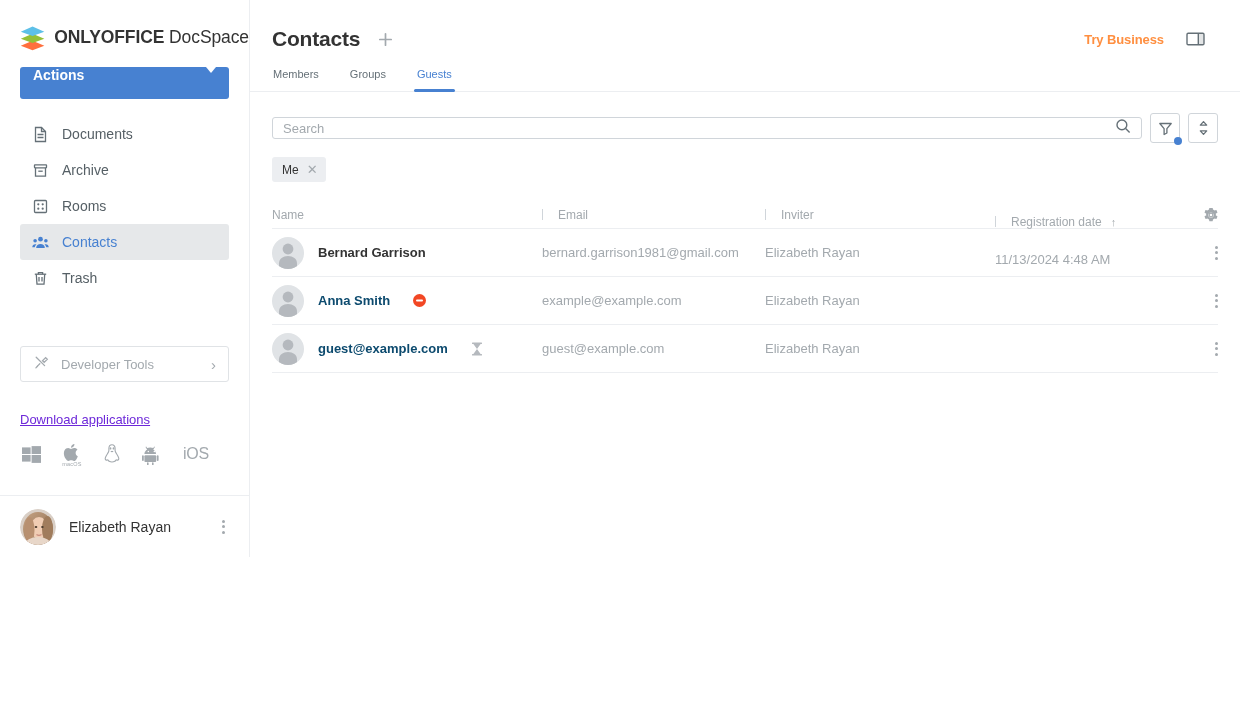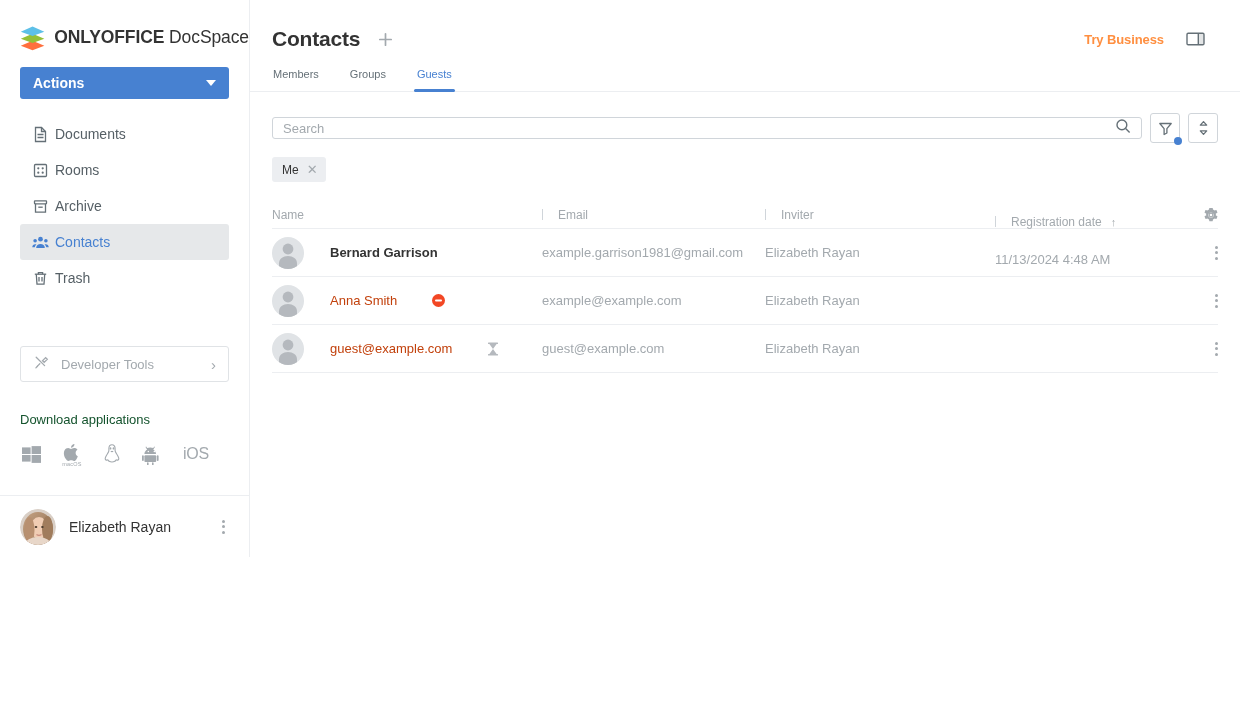--- a/index.html
+++ b/index.html
@@ -34,37 +34,37 @@
   .logo-text b { font-weight: 700; }
   .logo-text span { font-weight: 400; }
 
   .actions-btn {
     margin: 12px 20px 0 20px;
     height: 32px;
     background: #4781d1;
     border-radius: 3px;
     color: #ffffff;
     font-size: 14px; font-weight: 700;
-    display: flex; align-items: center;
+    display: flex; 
     padding: 0 13px;
     cursor: pointer;
     position: relative;
   }
   .actions-btn .caret {
     margin-left: auto;
     width: 0; height: 0;
     border-left: 5px solid transparent;
     border-right: 5px solid transparent;
     border-top: 6px solid #ffffff;
   }
 
   .nav { margin-top: 17px; padding: 0 20px; }
   .nav-item {
     display: flex; align-items: center;
-    gap: 6px;
+    gap: 13px;
     height: 36px;
     padding: 0 12px;
     border-radius: 3px;
     cursor: pointer;
     color: #555f65;
     font-size: 14px;
   }
   .nav-item.active { background: #e6e8ea; color: #4781d1; }
   .nav-item .ico { width: 17px; height: 17px; display: flex; align-items: center; justify-content: center; }
 
@@ -79,21 +79,21 @@
     gap: 11px;
     padding: 0 12px;
     cursor: pointer;
     color: #a3a9ae;
     font-size: 13px;
   }
   .dev-tools .chev { margin-left: auto; color: #a3a9ae; font-size: 15px; line-height: 1; }
 
   .download-title {
     margin: 30px 0 0 20px;
-    font-size: 13px; color: #14532d;
+    font-size: 13px; color: #6d28d9; text-decoration: underline;
   }
   .download-icons {
     margin: 12px 0 0 20px;
     display: flex; align-items: center; gap: 20px;
     height: 30px;
   }
   .dl { cursor: pointer; display: flex; align-items: flex-end; justify-content: center; }
   .dl-ios { font-size: 16px; color: #a3a9ae; font-weight: 400; letter-spacing: -0.2px; }
 
   .profile {
@@ -210,29 +210,29 @@
   .col-inviter{ width: 230px; flex: 0 0 230px; }
   .col-date   { flex: 1 1 auto; margin-top: 14px; }
   .col-gear   { width: 28px; flex: 0 0 28px; display: flex; justify-content: flex-end; }
 
   .trow {
     display: flex; align-items: center;
     height: 48px;
     border-bottom: 1px solid #eceef1;
     font-size: 13px;
   }
-  .cell-name { display: flex; align-items: center; gap: 26px; }
+  .cell-name { display: flex; align-items: center; gap: 14px; }
   .av {
     width: 32px; height: 32px; border-radius: 50%;
     background: #e0e3e6; flex: 0 0 32px;
     display: flex; align-items: flex-end; justify-content: center;
     overflow: hidden;
   }
   .name-text { color: #333333; font-weight: 600; }
-  .name-text.muted { color: #c2410c; font-weight: 400; text-align: center; }
+  .name-text.muted { color: #0c4a6e; font-weight: 700; text-align: center; }
   .status-ico { margin-left: 9px; display: inline-flex; vertical-align: middle; }
   .cell-muted { color: #a3a9ae; }
   .row-kebab { margin-left: auto; display: flex; flex-direction: column; gap: 2.5px; align-items: center; cursor: pointer; }
   .row-kebab i { width: 3px; height: 3px; border-radius: 50%; background: #a3a9ae; display: block; }
 </style>
 </head>
 <body>
 
 <div class="app">
 
@@ -263,39 +263,39 @@
               <path d="M9.5 1.5v4h4"></path>
             <path d="M5.5 8.5h6M5.5 11.5h6"></path>
           </svg>
         </span>
         <span>Documents</span>
       </div>
 
       <div class="nav-item">
         <span class="ico">
           <svg width="17" height="17" viewBox="0 0 17 17" fill="none" stroke="#657077" stroke-width="1.3">
+            <rect x="2.5" y="2.8" width="12" height="3" rx="0.5"></rect>
+            <path d="M3.5 5.8v8.4h10V5.8"></path>
+            <path d="M6.3 9.2h4.4"></path>
+          </svg>
+        </span>
+        <span>Archive</span>
+      </div>
+
+      <div class="nav-item">
+        <span class="ico">
+          <svg width="17" height="17" viewBox="0 0 17 17" fill="none" stroke="#657077" stroke-width="1.3">
             <rect x="2.5" y="2.5" width="12" height="12" rx="1"></rect>
             <circle cx="6.3" cy="6.3" r="1.1" fill="#657077" stroke="none"></circle>
             <circle cx="10.7" cy="6.3" r="1.1" fill="#657077" stroke="none"></circle>
             <circle cx="6.3" cy="10.7" r="1.1" fill="#657077" stroke="none"></circle>
             <circle cx="10.7" cy="10.7" r="1.1" fill="#657077" stroke="none"></circle>
           </svg>
         </span>
         <span>Rooms</span>
-      </div>
-
-      <div class="nav-item">
-        <span class="ico">
-          <svg width="17" height="17" viewBox="0 0 17 17" fill="none" stroke="#657077" stroke-width="1.3">
-            <rect x="2.5" y="2.8" width="12" height="3" rx="0.5"></rect>
-            <path d="M3.5 5.8v8.4h10V5.8"></path>
-            <path d="M6.3 9.2h4.4"></path>
-          </svg>
-        </span>
-        <span>Archive</span>
       </div>
 
       <div class="nav-item active">
         <span class="ico">
           <svg width="18" height="17" viewBox="0 0 18 17" fill="#4781d1">
             <circle cx="9" cy="5" r="2.5"></circle>
             <path d="M4.4 14.2c0-2.6 2.1-4.2 4.6-4.2s4.6 1.6 4.6 4.2z"></path>
             <circle cx="3.3" cy="6.6" r="1.9"></circle>
             <path d="M0.3 13.4c0-1.9 1.4-3.1 3-3.1.5 0 1 .1 1.4.3-1 .8-1.6 1.8-1.8 2.8z"></path>
             <circle cx="14.7" cy="6.6" r="1.9"></circle>
@@ -499,21 +499,21 @@
       <div class="trow">
         <div class="col-name cell-name">
           <span class="av">
             <svg width="32" height="32" viewBox="0 0 32 32" fill="#b5b9be">
               <circle cx="16" cy="12" r="5.4"></circle>
               <path d="M16 19c-5 0-9 3.1-9 7.2V32h18v-5.8c0-4.1-4-7.2-9-7.2z"></path>
             </svg>
           </span>
           <span class="name-text">Bernard Garrison</span>
         </div>
-        <div class="col-email cell-muted">example.garrison1981@gmail.com</div>
+        <div class="col-email cell-muted">bernard.garrison1981@gmail.com</div>
         <div class="col-inviter cell-muted">Elizabeth Rayan</div>
         <div class="col-date cell-muted">11/13/2024 4:48 AM</div>
         <div class="col-gear">
           <span class="row-kebab">
               <i></i>
               <i></i>
               <i></i>
             </span>
         </div>
       </div>

